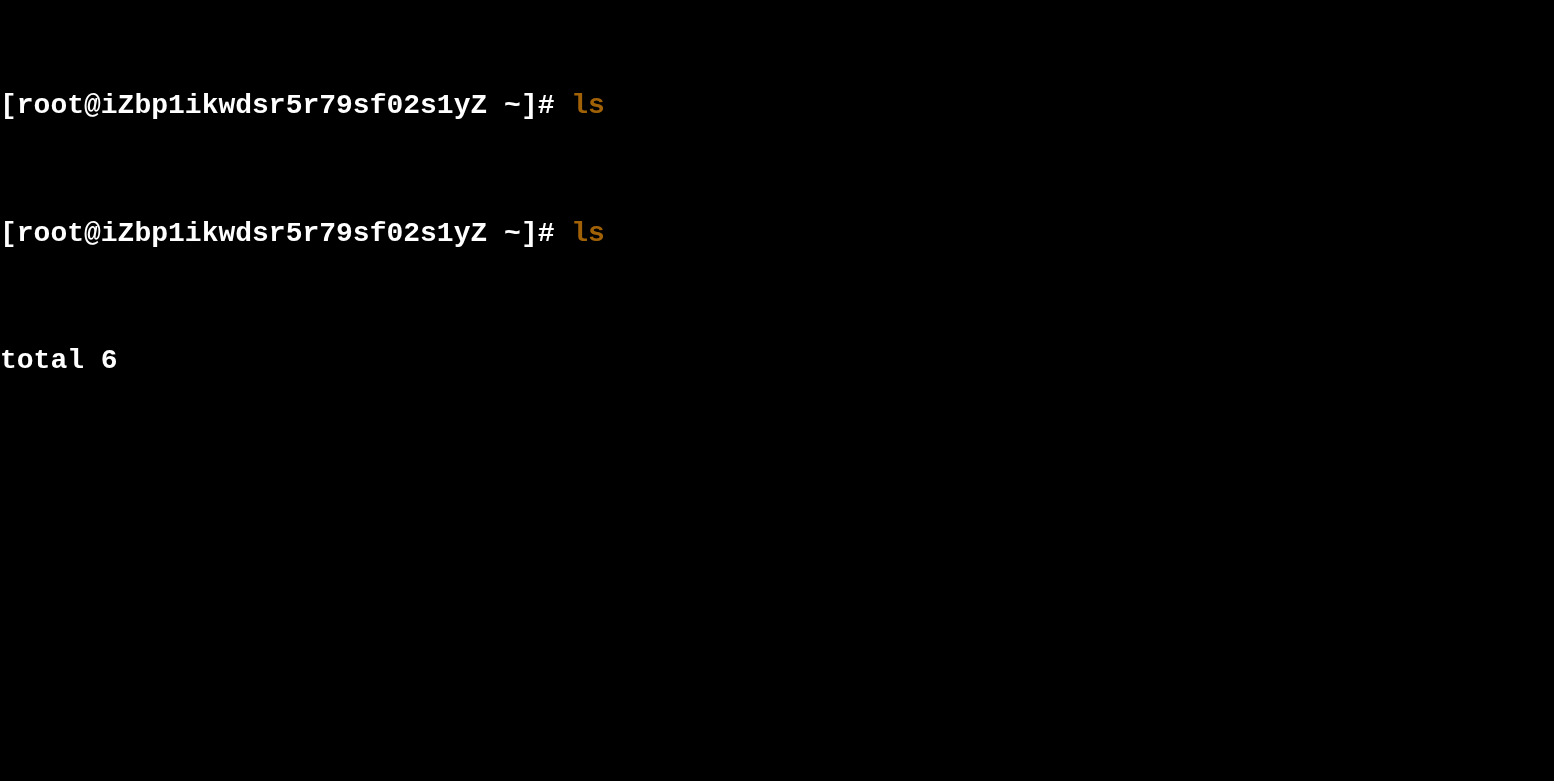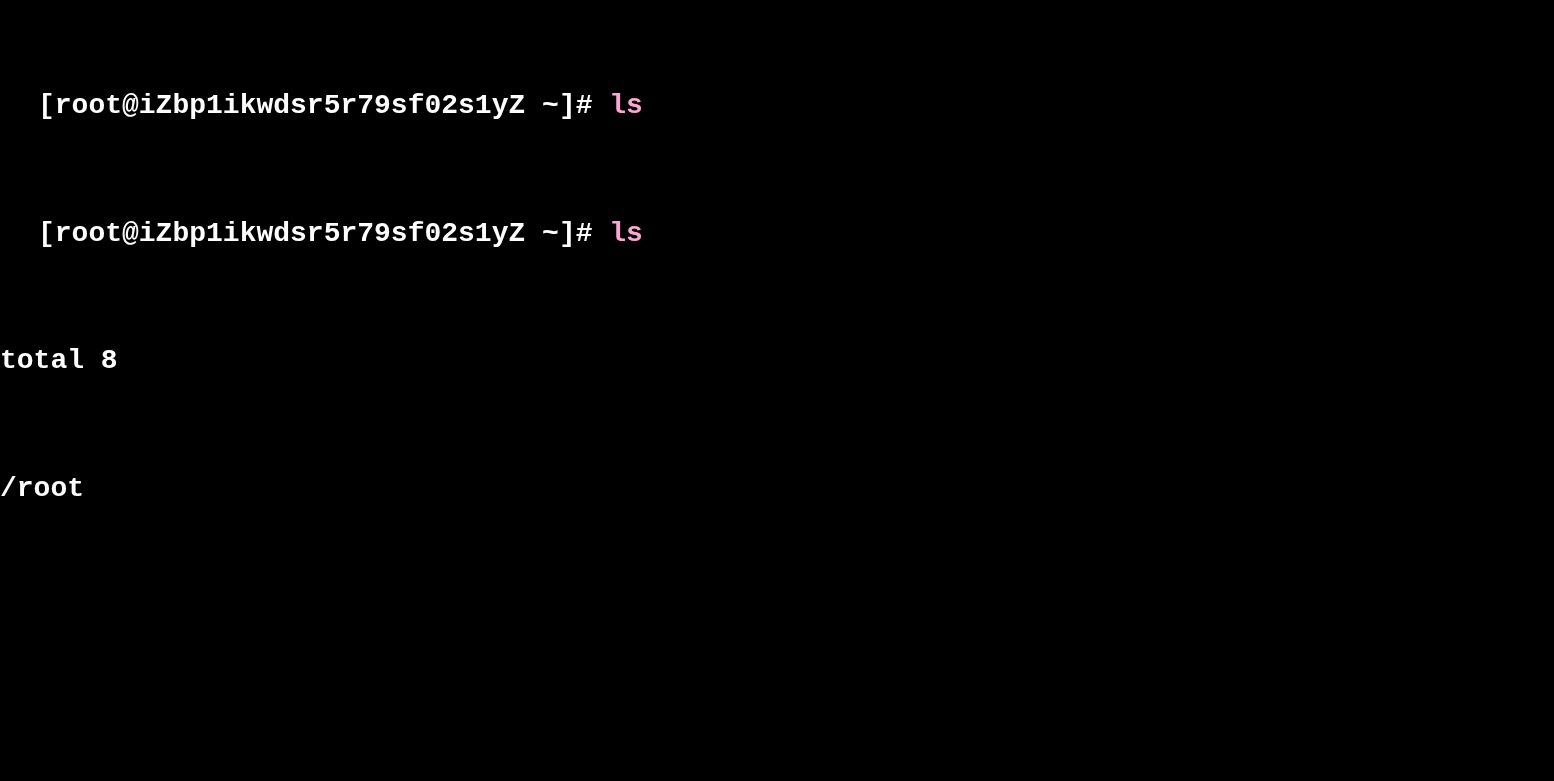--- a/index.html
+++ b/index.html
@@ -20,37 +20,35 @@
       overflow: hidden;
     }
     .terminal {
       white-space: pre;
     }
     .line {
       display: block;
     }
     .prompt {
       color: #ffffff;
-      margin-left: 38px;
     }
     .command {
-      color: #f9a8d4;
+      color: #a16207;
     }
     .output {
       color: #ffffff;
     }
   </style>
 </head>
 <body>
 
 <div class="terminal">
   <span class="line"><span class="prompt">[root@iZbp1ikwdsr5r79sf02s1yZ ~]# </span><span class="command">ls</span></span>
   <span class="line"><span class="prompt">[root@iZbp1ikwdsr5r79sf02s1yZ ~]# </span><span class="command">ls</span></span>
-  <span class="line"><span class="output">total 8</span></span>
-  <span class="line"><span class="output">/root</span></span>
+  <span class="line"><span class="output">total 6</span></span>
   
   
   
   
   
   
   
   
   
   

